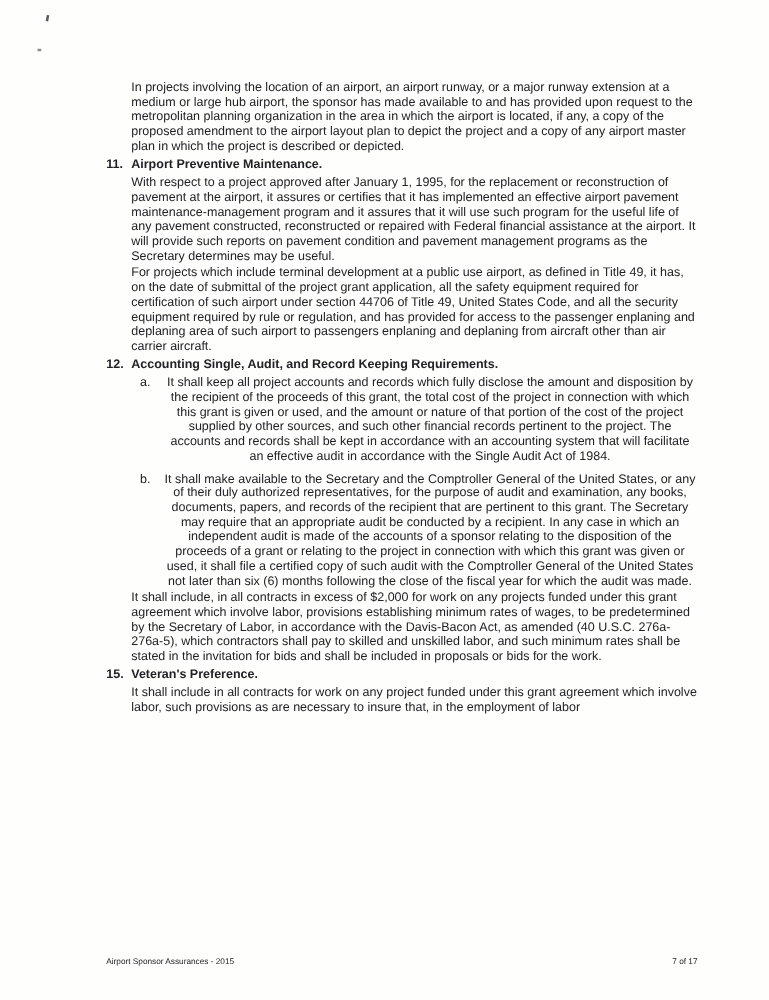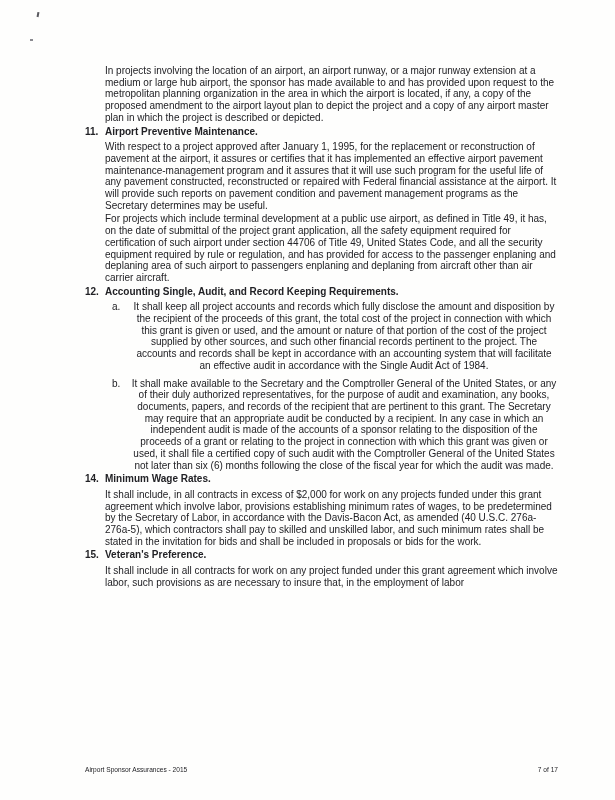--- a/index.html
+++ b/index.html
@@ -124,24 +124,20 @@
         <span class="letter">a.</span>
         <span class="subtext">It shall keep all project accounts and records which fully disclose the amount and disposition by the recipient of the proceeds of this grant, the total cost of the project in connection with which this grant is given or used, and the amount or nature of that portion of the cost of the project supplied by other sources, and such other financial records pertinent to the project. The accounts and records shall be kept in accordance with an accounting system that will facilitate an effective audit in accordance with the Single Audit Act of 1984.</span>
       </div>
       <div class="subitem">
         <span class="letter">b.</span>
         <span class="subtext">It shall make available to the Secretary and the Comptroller General of the United States, or any of their duly authorized representatives, for the purpose of audit and examination, any books, documents, papers, and records of the recipient that are pertinent to this grant. The Secretary may require that an appropriate audit be conducted by a recipient. In any case in which an independent audit is made of the accounts of a sponsor relating to the disposition of the proceeds of a grant or relating to the project in connection with which this grant was given or used, it shall file a certified copy of such audit with the Comptroller General of the United States not later than six (6) months following the close of the fiscal year for which the audit was made.</span>
       </div>
     </div>
 
     <div class="item">
-      <div class="heading">
-        <span class="num">14.</span>
-        <span class="title">Minimum Wage Rates.</span>
-      </div>
       <p class="para">It shall include, in all contracts in excess of $2,000 for work on any projects funded under this grant agreement which involve labor, provisions establishing minimum rates of wages, to be predetermined by the Secretary of Labor, in accordance with the Davis-Bacon Act, as amended (40 U.S.C. 276a-276a-5), which contractors shall pay to skilled and unskilled labor, and such minimum rates shall be stated in the invitation for bids and shall be included in proposals or bids for the work.</p>
     </div>
 
     <div class="item">
       <div class="heading">
         <span class="num">15.</span>
         <span class="title">Veteran's Preference.</span>
       </div>
       <p class="para">It shall include in all contracts for work on any project funded under this grant agreement which involve labor, such provisions as are necessary to insure that, in the employment of labor</p>
     </div>

